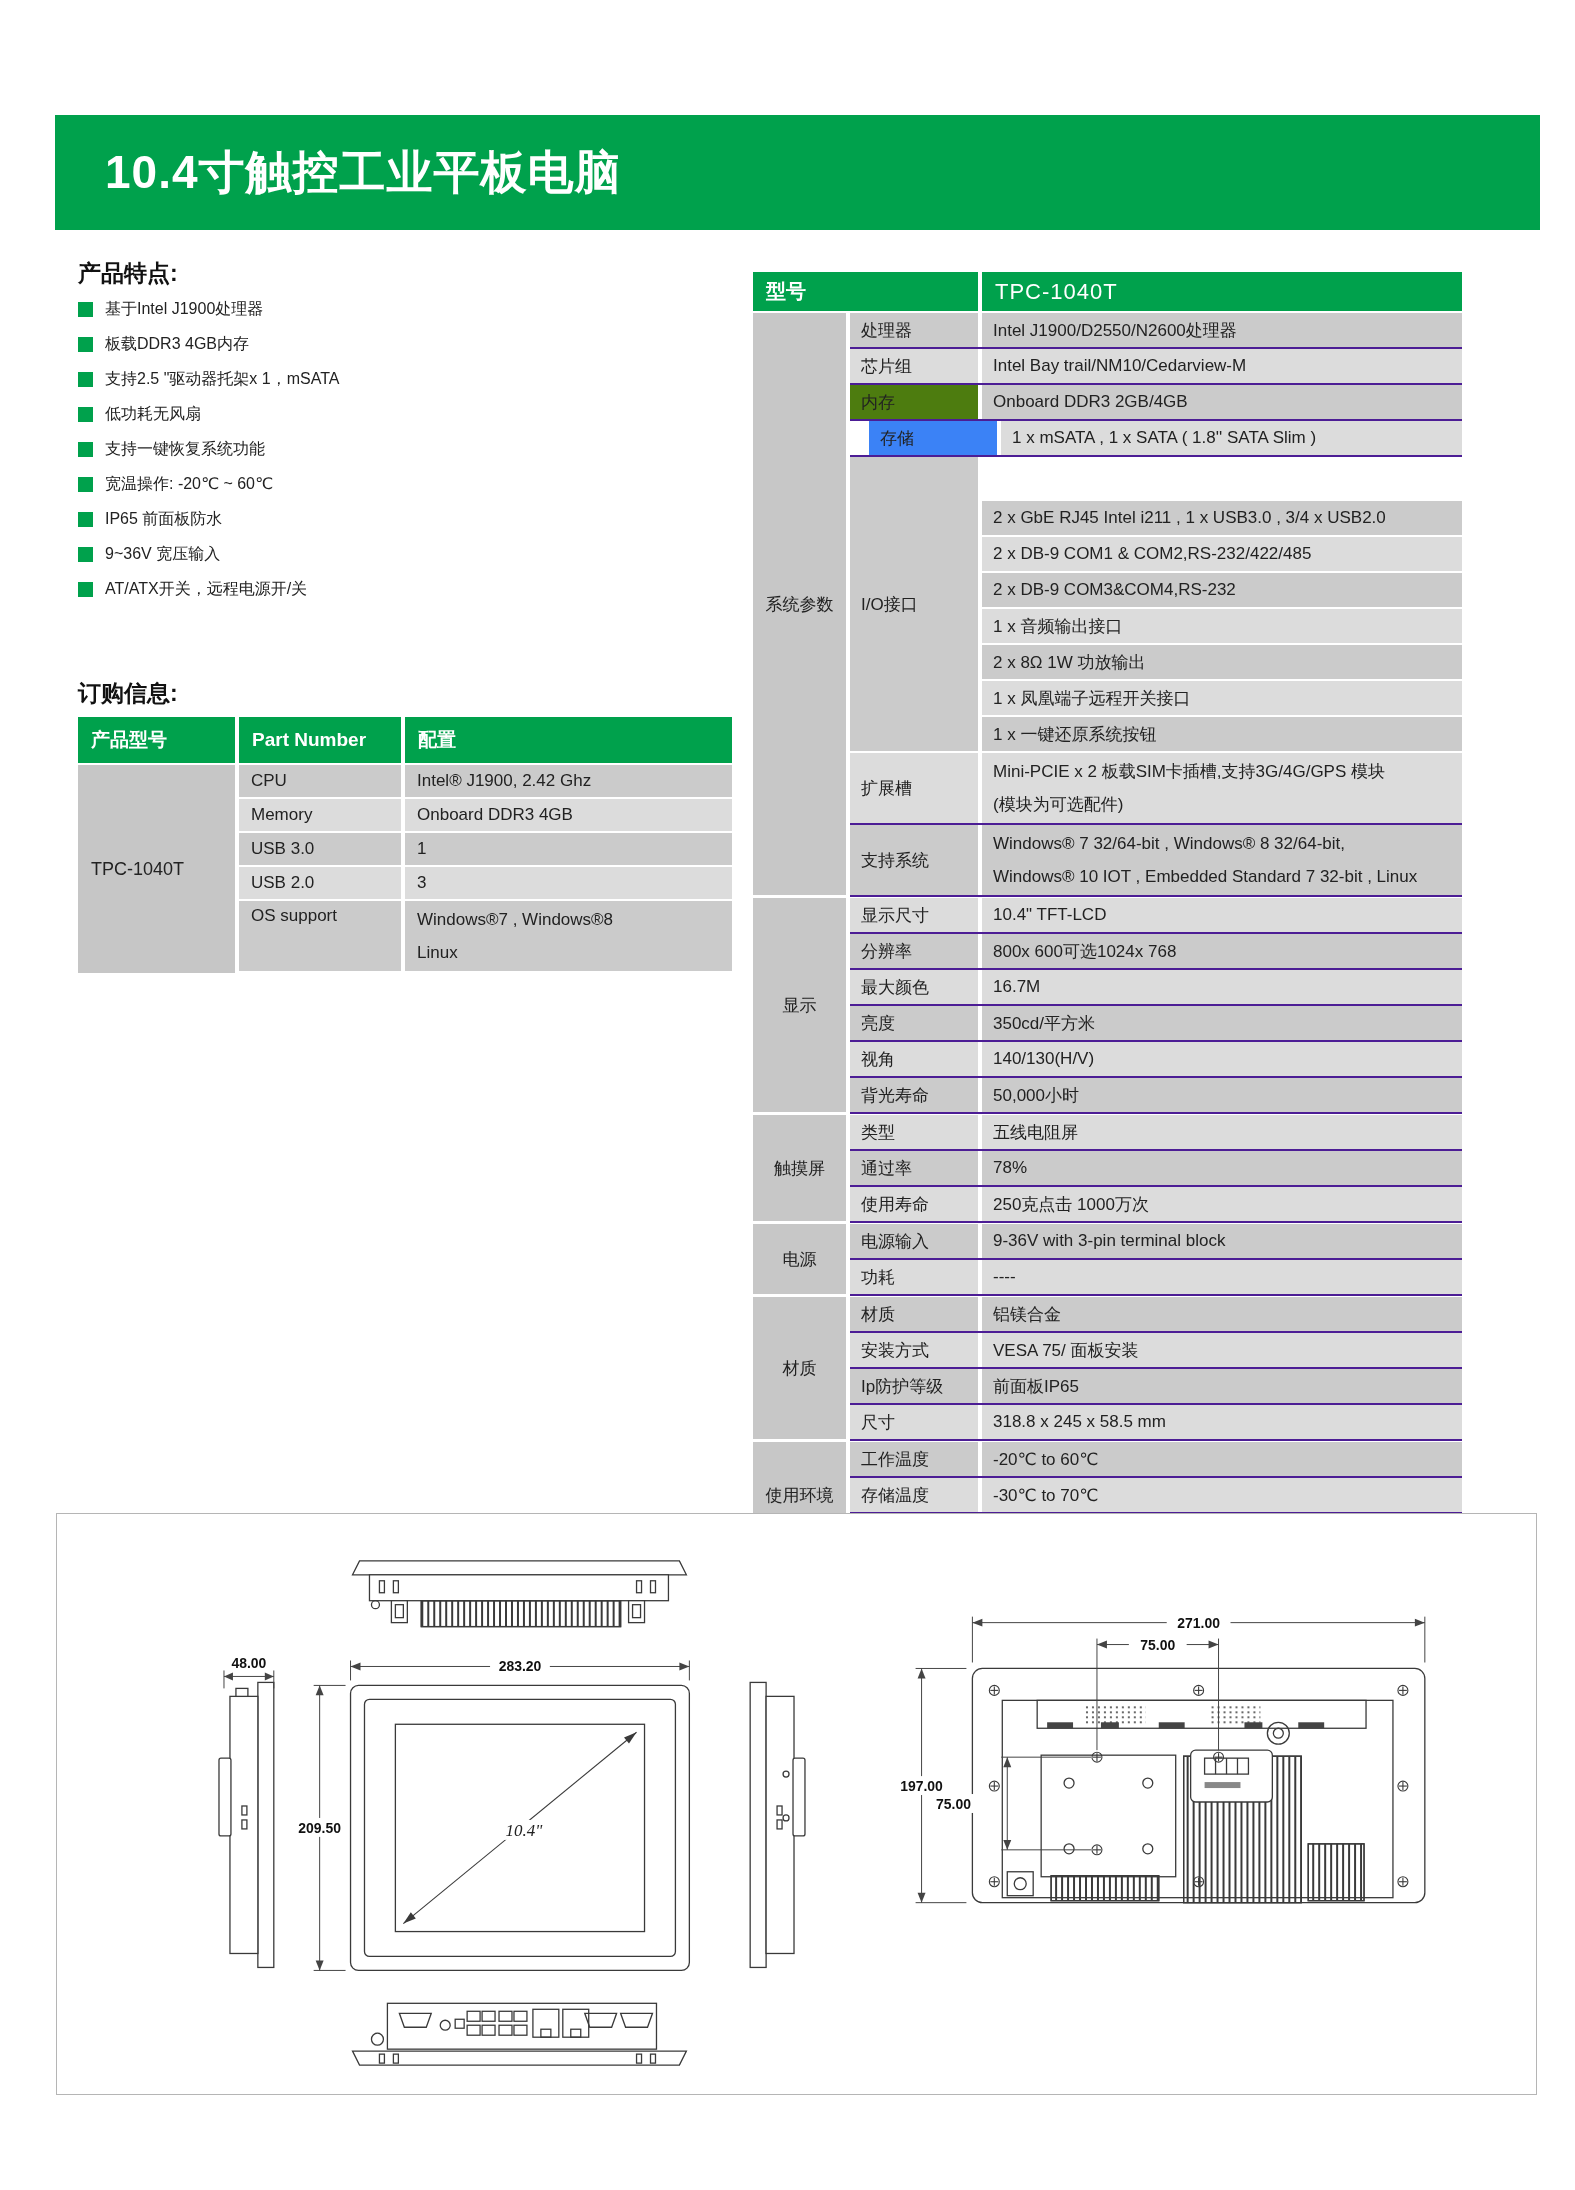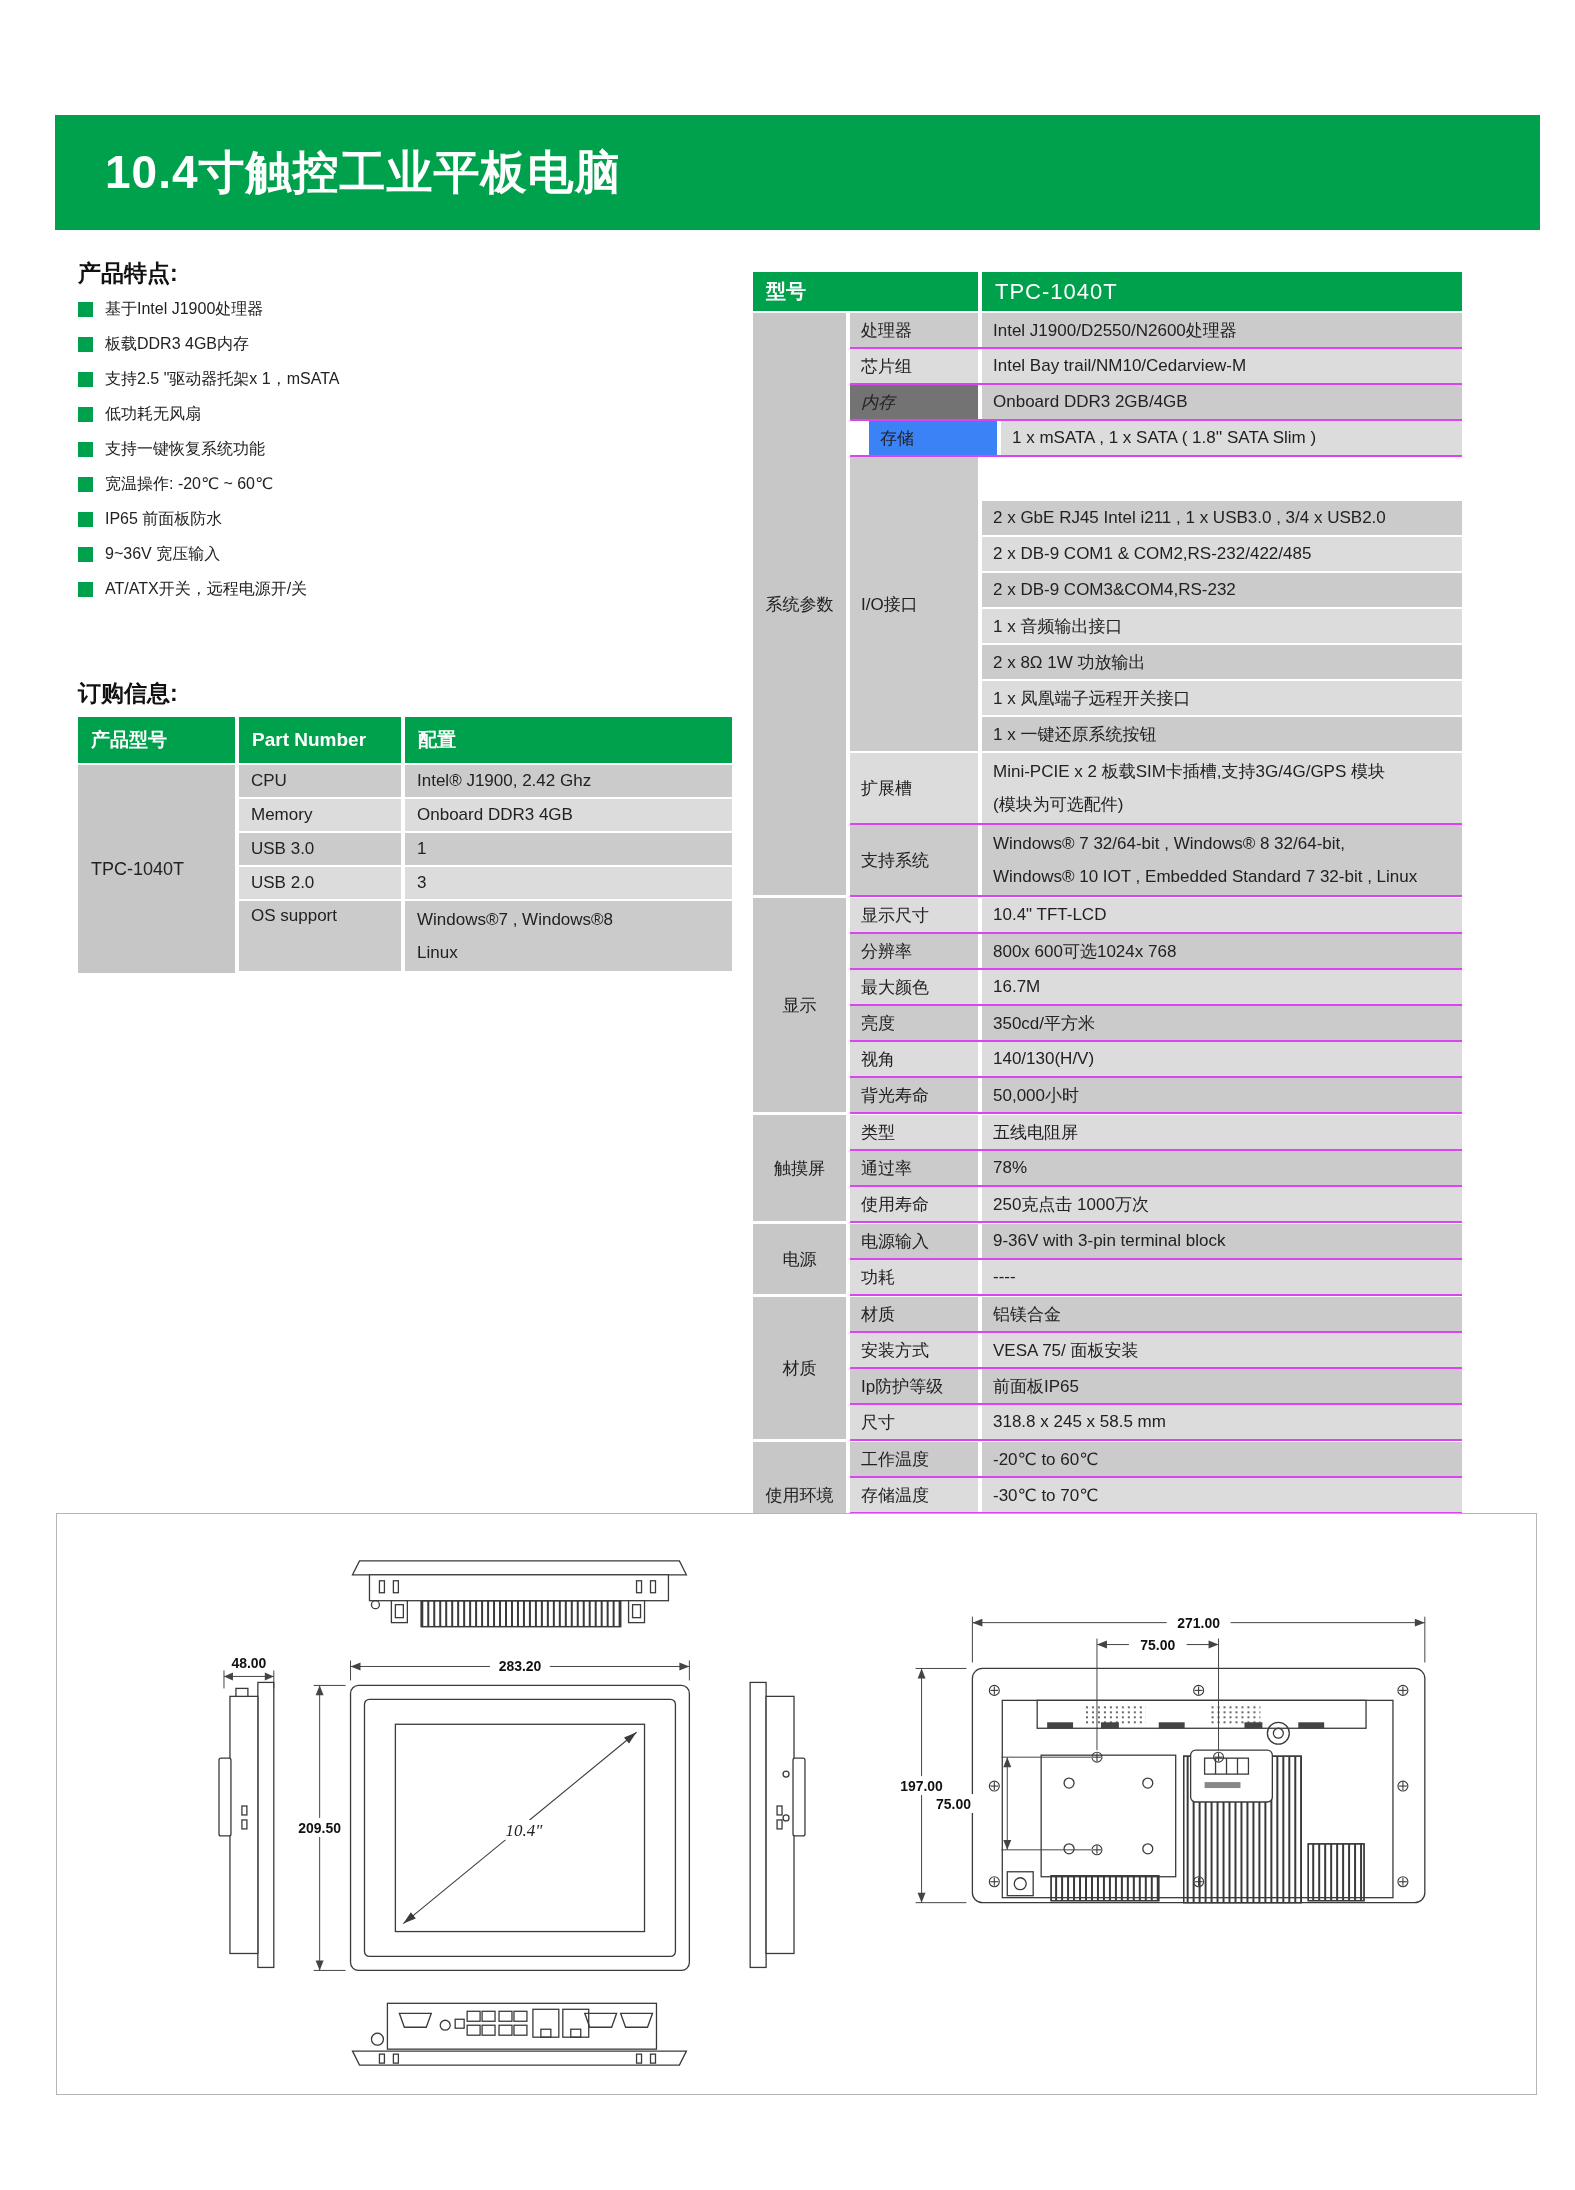--- a/index.html
+++ b/index.html
@@ -37,21 +37,21 @@
   #spec-table{left:753px;top:272px;width:709px;}
   .sp-head{display:flex;height:39px;margin-bottom:2px;}
   .sp-h1{width:225px;margin-right:4px;background:var(--green);color:#fff;display:flex;
          align-items:center;padding-left:13px;box-sizing:border-box;font-size:20px;font-weight:bold;}
   .sp-h2{flex:1;background:var(--green);color:#fff;display:flex;align-items:center;
          padding-left:13px;box-sizing:border-box;font-size:22px;font-weight:500;letter-spacing:1px;}
   .spec-section{display:flex;margin-bottom:1px;}
   .spec-cat{width:93px;margin:0 4px 2px 0;background:var(--cellCat);display:flex;
             align-items:center;justify-content:center;font-size:17px;color:#222;}
   .spec-rows{flex:1;}
-  .srow{display:flex;border-bottom:2px solid #d946ef;box-sizing:border-box;height:36px;}
+  .srow{display:flex;border-bottom:2px solid #4c1d95;box-sizing:border-box;height:36px;}
   .srow.tall{height:72px;}
   .lc{width:128px;margin-right:4px;display:flex;align-items:center;padding-left:11px;box-sizing:border-box;font-size:17px;}
   .vc{flex:1;display:flex;align-items:center;padding-left:11px;box-sizing:border-box;font-size:17px;}
   .srow.tall .vc{flex-direction:column;justify-content:center;align-items:flex-start;line-height:33px;}
   .srow-merged{display:flex;}
   .srow-merged .lc{margin-bottom:2px;}
   .sub{flex:1;margin-top:44px;}
   .svrow{display:flex;border-bottom:2px solid #fff;box-sizing:border-box;height:36px;}
   
   .drawings{left:56px;top:1513px;width:1481px;height:582px;border:1px solid #b5b5b5;box-sizing:border-box;background:#fff;}
@@ -155,21 +155,21 @@
         <div class="spec-rows">
           <div class="srow">
             <div class="lc" style="background: rgb(203, 203, 203);">处理器</div>
             <div class="vc" style="background: rgb(203, 203, 203);">Intel J1900/D2550/N2600处理器</div>
           </div>
           <div class="srow">
             <div class="lc" style="background: rgb(220, 220, 220);">芯片组</div>
             <div class="vc" style="background: rgb(220, 220, 220);">Intel Bay trail/NM10/Cedarview-M</div>
           </div>
           <div class="srow">
-            <div class="lc" style="background: #737373; font-style: italic;">内存</div>
+            <div class="lc" style="background: #4d7c0f;">内存</div>
             <div class="vc" style="background: rgb(203, 203, 203);">Onboard DDR3 2GB/4GB</div>
           </div>
           <div class="srow">
             <div class="lc" style="background: #3b82f6; margin-left: 19px;">存储</div>
             <div class="vc" style="background: rgb(220, 220, 220);">1 x mSATA , 1 x SATA ( 1.8'' SATA Slim )</div>
           </div>
           <div class="srow-merged">
             <div class="lc" style="background: rgb(203, 203, 203);">I/O接口</div>
             <div class="sub">
               <div class="svrow">

